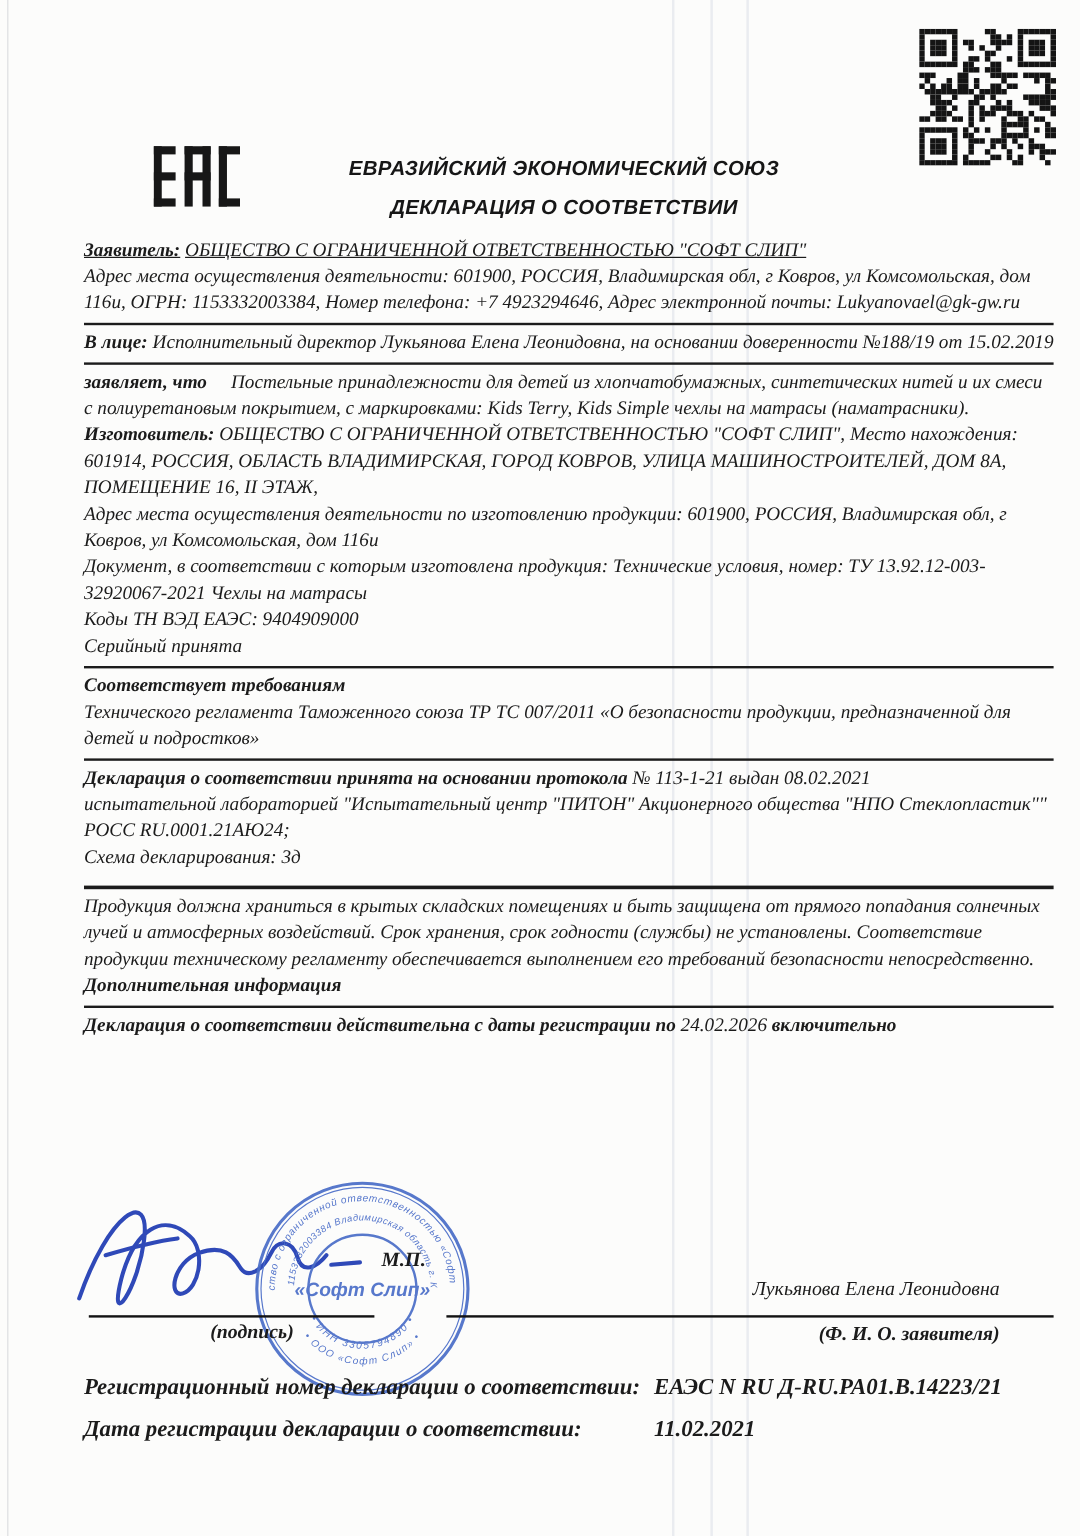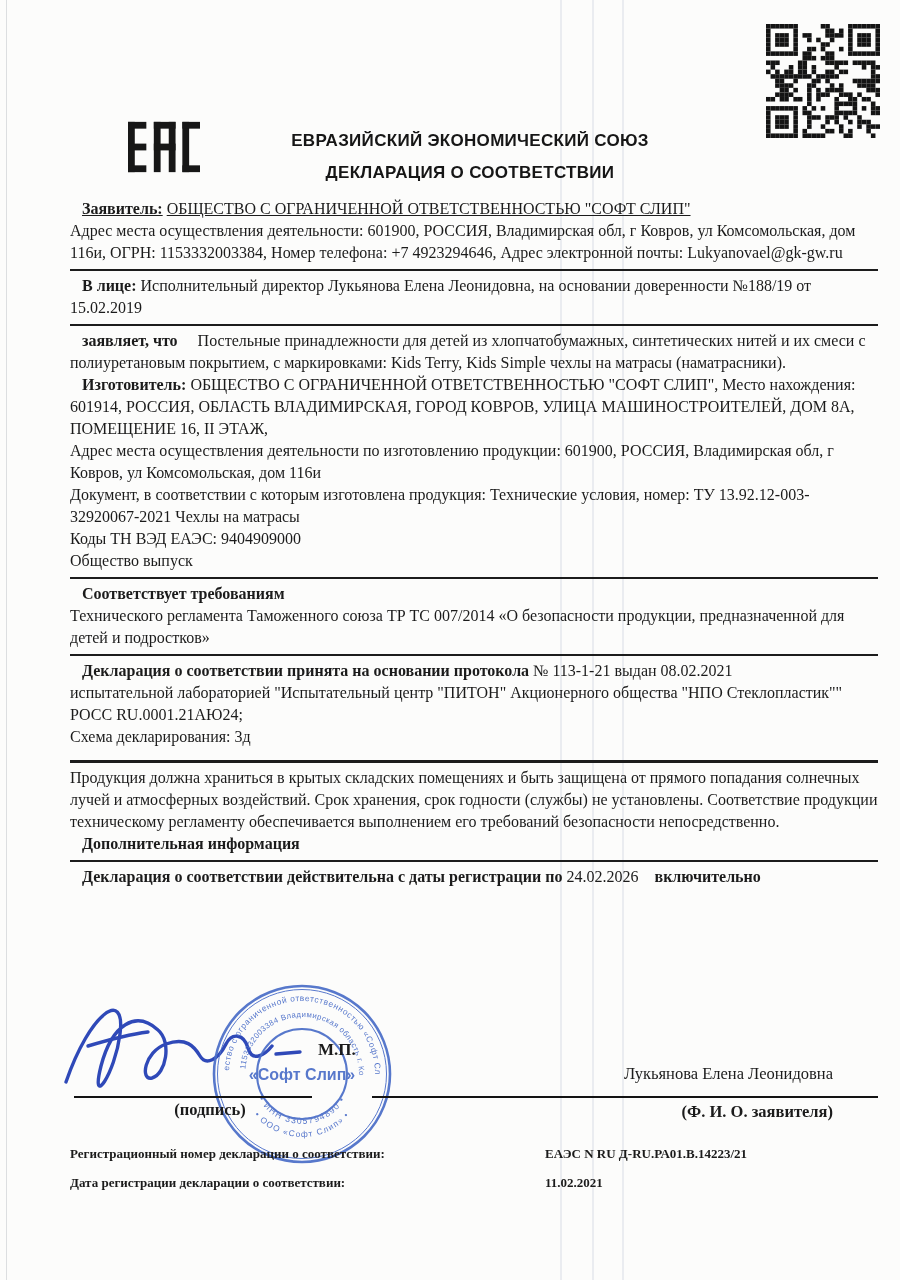--- a/index.html
+++ b/index.html
@@ -1,62 +1,63 @@
 <!DOCTYPE html>
 <html><head>
 <meta charset="utf-8">
 <style>
   html,body { margin:0; padding:0; background:#e8e8e8; }
   .page {
     position:relative; width:900px; height:1280px; margin:0 auto;
     background:#fcfcfb; overflow:hidden;
     font-family:"Liberation Serif","DejaVu Serif",serif;
     color:#1b1b1b;
+    font-style:italic;
   }
   .scanline { position:absolute; top:0; bottom:0; width:2px;
     background:rgba(185,195,212,0.28); pointer-events:none; }
   .edge-line { position:absolute; top:0; bottom:0; left:6px; width:1px;
     background:rgba(160,165,175,0.35); }
 
   
   .eac-logo { position:absolute; left:128px; top:110px; }
   .titles { position:absolute; left:180px; width:580px; top:131px; text-align:center;
     font-family:"Liberation Sans","DejaVu Sans",sans-serif; font-weight:bold;
     font-size:17px; letter-spacing:0.3px; color:#161616; }
   .titles .t2 { margin-top:12px; }
   .qr-box { position:absolute; right:20px; top:24px; }
 
   
   .content { position:absolute; left:70px; right:22px; top:198px;
     font-size:16px; line-height:22px; }
   .content p { margin:0; }
   .rule { border-top:2px solid #1c1c1c; margin:5px 0 4px; }
   .rule.thick { border-top-width:3px; margin-top:12px; }
-  b.lbl { font-weight:bold;margin-left:12px; }
+  b.lbl { font-weight:bold; }
   .u { text-decoration:underline; }
   .gap-after { margin-right:16px;text-align:center; }
 
   
   .sig-svg { position:absolute; left:48px; top:982px; }
   .stamp { position:absolute; left:208px; top:980px; opacity:0.92; }
   .mp { position:absolute; left:318px; top:1040px; font-weight:bold; font-size:17px; }
   .sig-line-left { position:absolute; left:74px; top:1096px; width:238px;
     border-top:2px solid #131313; }
   .sig-caption-left { position:absolute; left:120px; top:1100px; width:180px;
     text-align:center; font-weight:bold; font-size:16.5px; }
   .sig-line-right { position:absolute; left:372px; top:1096px; width:506px;
     border-top:2px solid #131313; }
   .sig-name { position:absolute; left:373px; top:1064px; width:460px;
     text-align:right; font-size:16.5px; }
   .sig-caption-right { position:absolute; left:373px; top:1102px; width:460px;
     text-align:right; font-weight:bold; font-size:16.5px; }
 
   
   .reg { position:absolute; left:70px; top:1146px; right:22px;
-    font-weight:bold; font-size:13px; }
+    font-weight:bold; font-size:19px; }
   .reg-row { display:flex; margin-bottom:13px; }
   .reg-label { width:475px; }
 </style>
 </head>
 <body>
 
 <div class="page">
 
   <div class="edge-line"></div>
   <div class="scanline" style="left:560px"></div>
@@ -418,26 +419,26 @@
       <b class="lbl gap-after">заявляет, что</b>
       <span>Постельные принадлежности для детей из хлопчатобумажных, синтетических нитей и их смеси с полиуретановым покрытием, с маркировками: Kids Terry, Kids Simple чехлы на матрасы (наматрасники).</span>
     </p>
     <p>
       <b class="lbl">Изготовитель:</b>
       <span>ОБЩЕСТВО С ОГРАНИЧЕННОЙ ОТВЕТСТВЕННОСТЬЮ "СОФТ СЛИП", Место нахождения: 601914, РОССИЯ, ОБЛАСТЬ ВЛАДИМИРСКАЯ, ГОРОД КОВРОВ, УЛИЦА МАШИНОСТРОИТЕЛЕЙ, ДОМ 8А, ПОМЕЩЕНИЕ 16, II ЭТАЖ,</span>
     </p>
     <p>Адрес места осуществления деятельности по изготовлению продукции: 601900, РОССИЯ, Владимирская обл, г Ковров, ул Комсомольская, дом 116и</p>
     <p>Документ, в соответствии с которым изготовлена продукция: Технические условия, номер: ТУ 13.92.12-003-32920067-2021 Чехлы на матрасы</p>
     <p>Коды ТН ВЭД ЕАЭС: 9404909000</p>
-    <p>Общество выпуск</p>
+    <p>Серийный принята</p>
 
     <div class="rule"></div>
 
     <p><b class="lbl">Соответствует требованиям</b></p>
-    <p>Технического регламента Таможенного союза ТР ТС 007/2014 «О безопасности продукции, предназначенной для детей и подростков»</p>
+    <p>Технического регламента Таможенного союза ТР ТС 007/2011 «О безопасности продукции, предназначенной для детей и подростков»</p>
 
     <div class="rule"></div>
 
     <p>
       <b class="lbl">Декларация о соответствии принята на основании протокола</b>
       <span>№ 113-1-21 выдан 08.02.2021</span>
     </p>
     <p>испытательной лабораторией "Испытательный центр "ПИТОН" Акционерного общества "НПО Стеклопластик"" РОСС RU.0001.21АЮ24;</p>
     <p>Схема декларирования: 3д</p>
 

